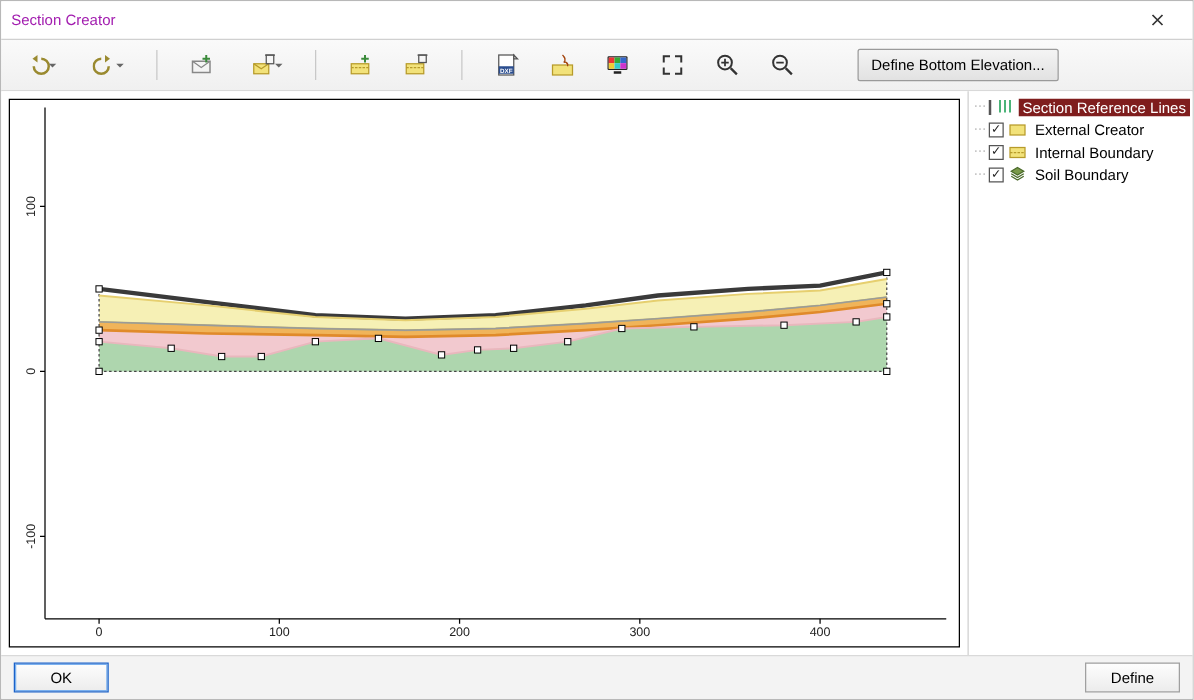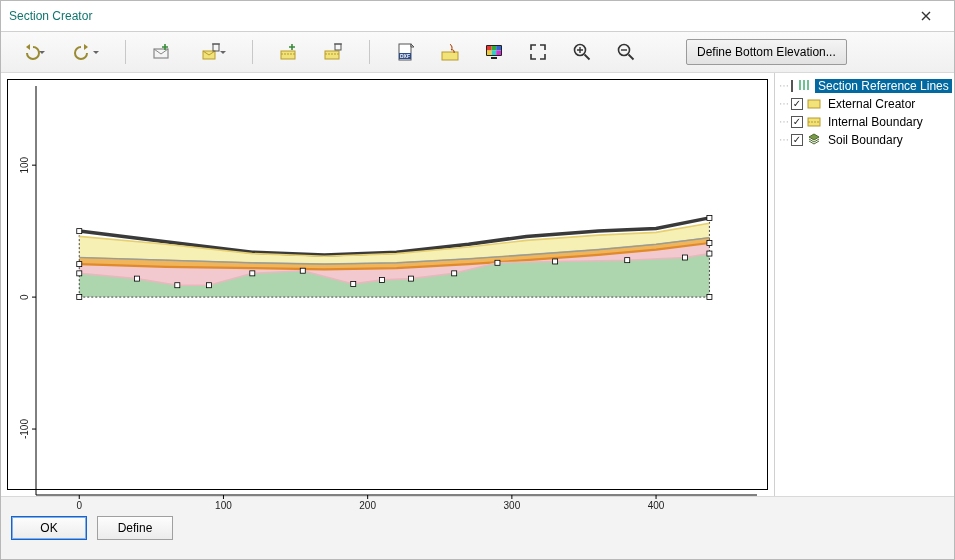--- a/index.html
+++ b/index.html
@@ -18,21 +18,21 @@
     box-sizing: border-box;
   }
   
   .titlebar {
     display: flex; align-items: center;
     height: 30px;
     padding: 0 8px;
     background: #ffffff;
     border-bottom: 1px solid #d0d0d0;
   }
-  .titlebar .title { flex: 1; font-size: 12px; color: #0f766e; }
+  .titlebar .title { flex: 1; font-size: 12px; color: #a21caf; }
   .titlebar .close {
     width: 40px; height: 28px;
     display: flex; align-items: center; justify-content: center;
     cursor: pointer;
   }
   .titlebar .close svg { width: 10px; height: 10px; }
   
   .toolbar {
     display: flex; align-items: center;
     height: 40px;
@@ -120,30 +120,30 @@
     font-size: 10px; line-height: 10px;
     color: #222;
   }
   .ticon { width: 14px; height: 14px; }
   .tree-label {
     font-size: 12px;
     padding: 0 3px;
     border-radius: 0;
   }
   .tree-label.sel {
-    background: #0369a1;
+    background: #7f1d1d;
     color: #fff;
   }
   
   .footer {
     height: 34px;
     background: #f3f3f3;
     border-top: 1px solid #d9d9d9;
-    display: flex; align-items: center; justify-content: flex-start;
-    padding: 14px 10px;
+    display: flex; align-items: center; justify-content: space-between;
+    padding: 0 10px;
     gap: 10px;
   }
   .dlgbtn {
     width: 74px; height: 22px;
     border: 1px solid #a0a0a0;
     background: linear-gradient(#fdfdfd, #ececec);
     font-size: 12px;
     display: flex; align-items: center; justify-content: center;
     cursor: pointer;
   }

